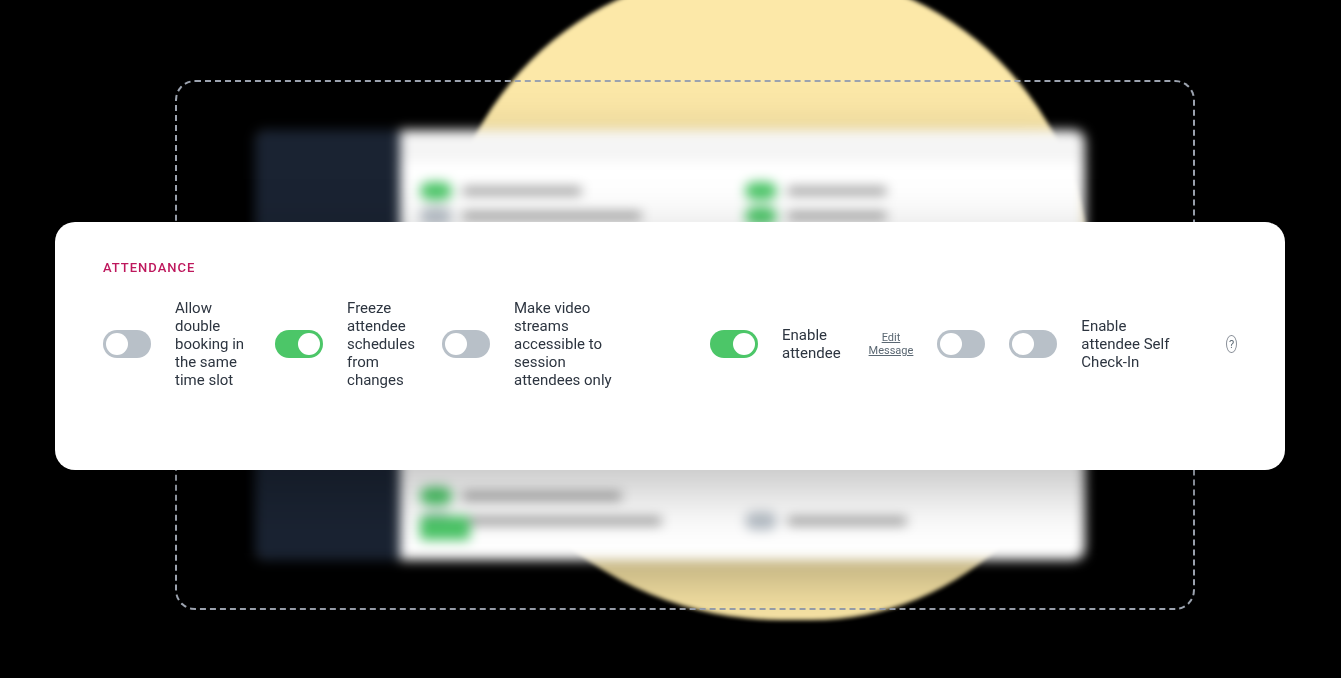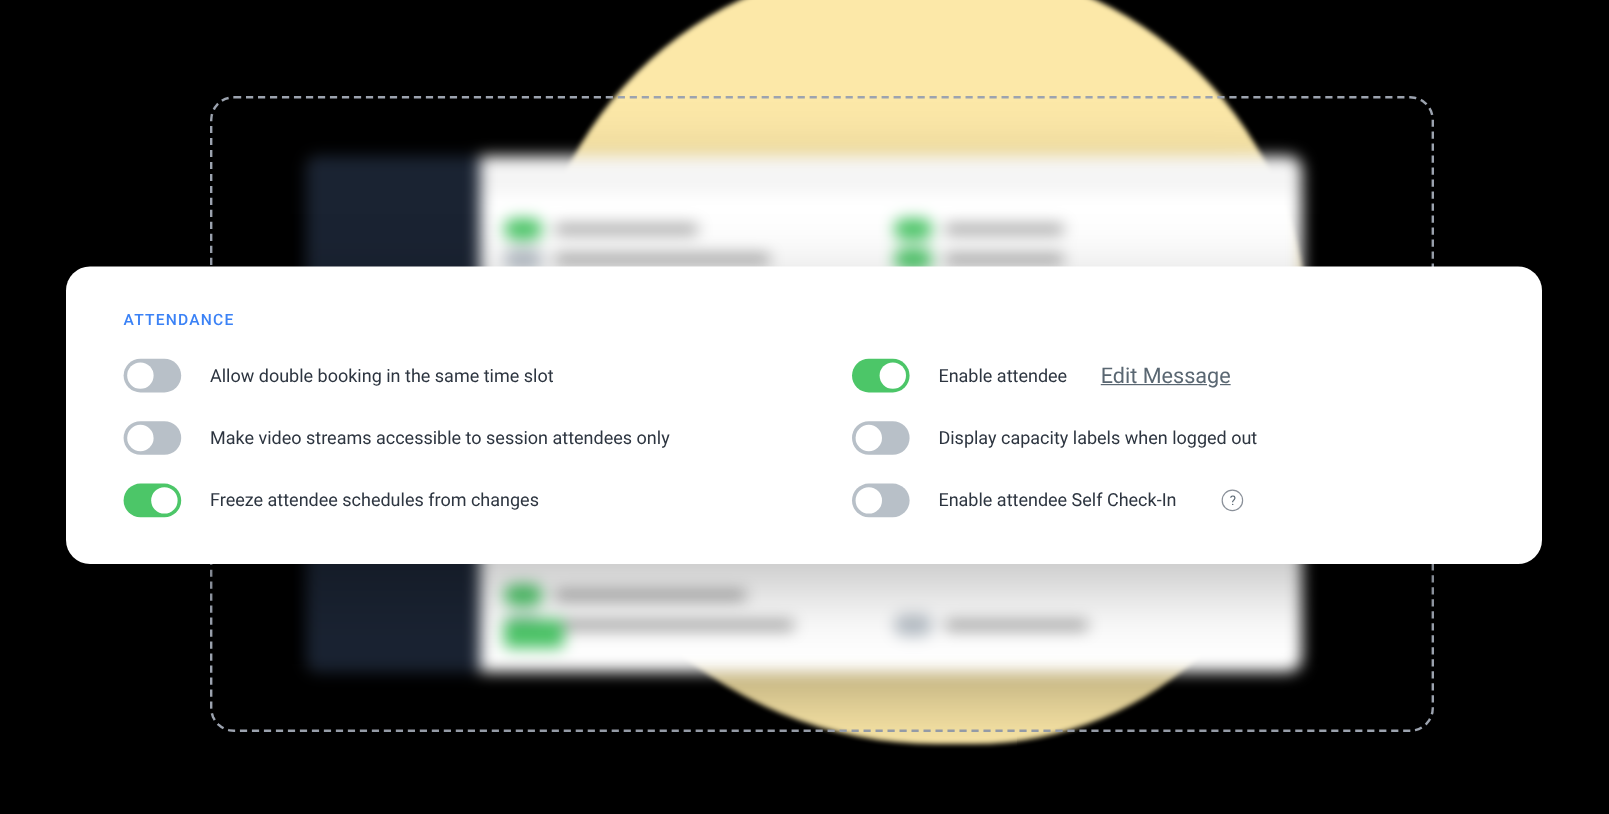--- a/index.html
+++ b/index.html
@@ -113,33 +113,33 @@
       background: #fff;
       border-radius: 20px;
       box-shadow: 0 20px 60px rgba(0,0,0,0.25);
       padding: 38px 48px;
     }
     
     .section-title {
       font-size: 13px;
       font-weight: 500;
       letter-spacing: 1px;
-      color: #3b82f6;
+      color: #be185d;
       margin-bottom: 24px;
     }
     
     .settings-grid {
       display: flex;
       gap: 80px;
     }
     
     .settings-column {
       flex: 1;
       display: flex;
-      flex-direction: column;
+      flex-direction: row;
       gap: 24px;
     }
     
     .setting-row {
       display: flex;
       align-items: center;
       gap: 24px;
     }
     
     .toggle {
@@ -176,25 +176,26 @@
     .toggle.on .toggle-knob {
       left: 23px;
     }
     
     .setting-label {
       font-size: 15px;
       color: #2d3540;
     }
     
     .edit-link {
-      font-size: 18px;
+      font-size: 11px;
       color: #5a6772;
       text-decoration: underline;
       cursor: pointer;
       margin-left: 4px;
+      text-align: center;
     }
     
     .help-icon {
       width: 18px;
       height: 18px;
       border: 1px solid #8a9099;
       border-radius: 50%;
       display: inline-flex;
       align-items: center;
       justify-content: center;
@@ -252,50 +253,49 @@
     <div class="settings-column">
 
       <div class="setting-row">
         <div class="toggle off">
           <div class="toggle-knob"></div>
         </div>
         <span class="setting-label">Allow double booking in the same time slot</span>
       </div>
 
       <div class="setting-row">
+        <div class="toggle on">
+          <div class="toggle-knob"></div>
+        </div>
+        <span class="setting-label">Freeze attendee schedules from changes</span>
+      </div>
+
+      <div class="setting-row">
         <div class="toggle off">
           <div class="toggle-knob"></div>
         </div>
         <span class="setting-label">Make video streams accessible to session attendees only</span>
-      </div>
-
-      <div class="setting-row">
-        <div class="toggle on">
-          <div class="toggle-knob"></div>
-        </div>
-        <span class="setting-label">Freeze attendee schedules from changes</span>
       </div>
 
     </div>
 
     <div class="settings-column">
 
       <div class="setting-row">
         <div class="toggle on">
           <div class="toggle-knob"></div>
         </div>
         <span class="setting-label">Enable attendee</span>
         <span class="edit-link">Edit Message</span>
       </div>
 
       <div class="setting-row">
         <div class="toggle off">
           <div class="toggle-knob"></div>
         </div>
-        <span class="setting-label">Display capacity labels when logged out</span>
       </div>
 
       <div class="setting-row">
         <div class="toggle off">
           <div class="toggle-knob"></div>
         </div>
         <span class="setting-label">Enable attendee Self Check-In</span>
         <span class="help-icon">?</span>
       </div>
 

